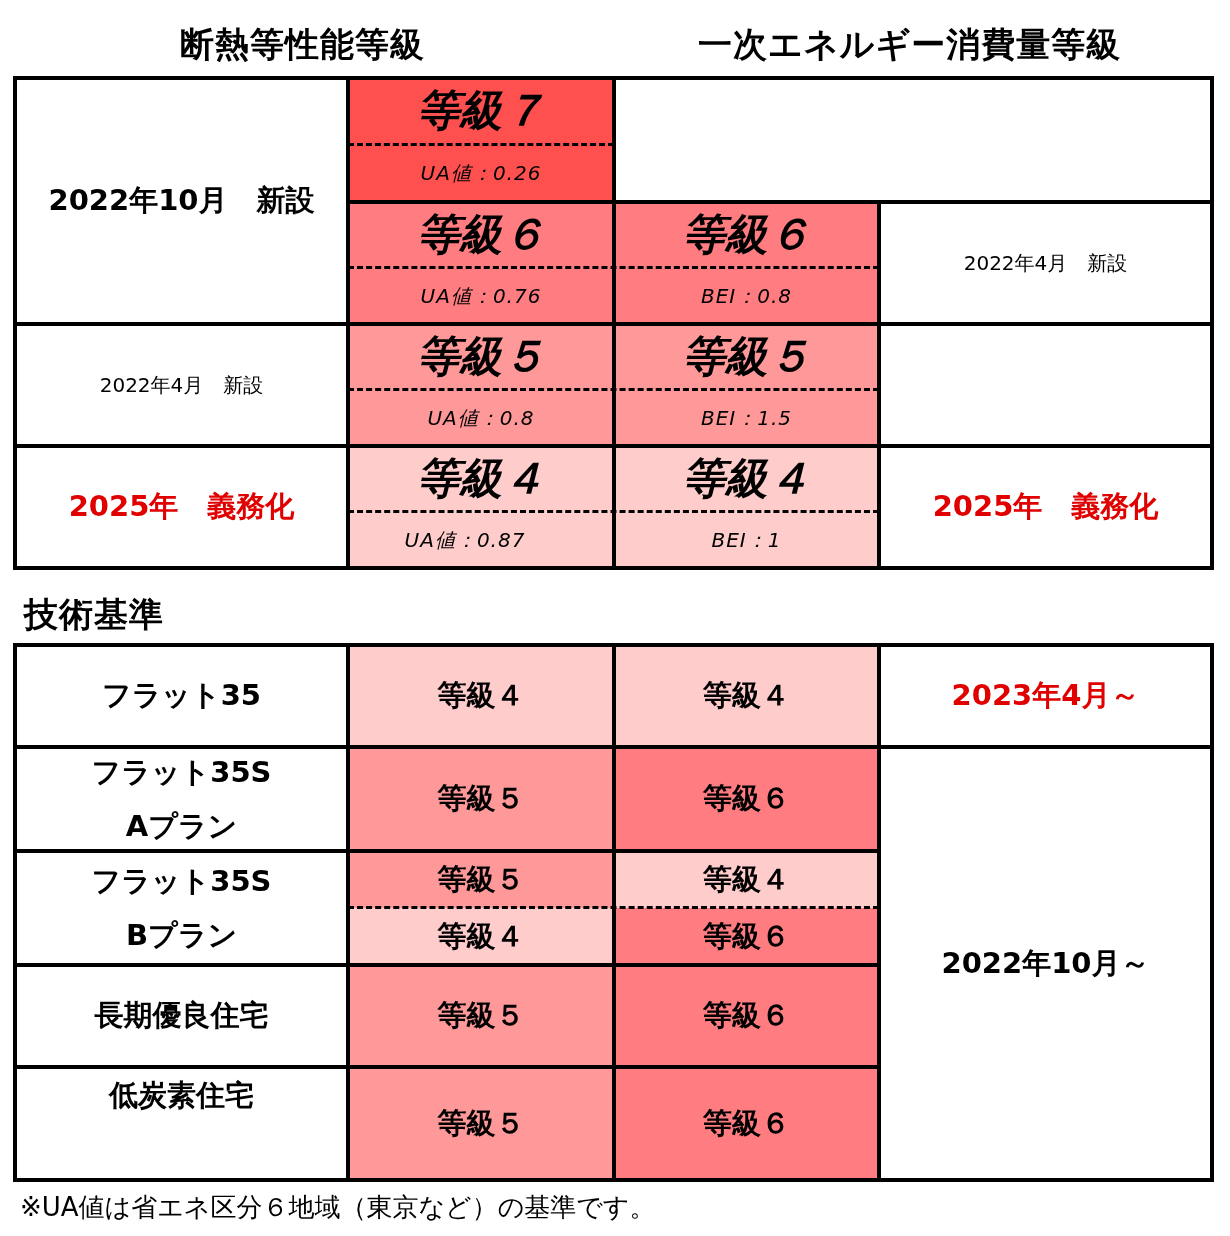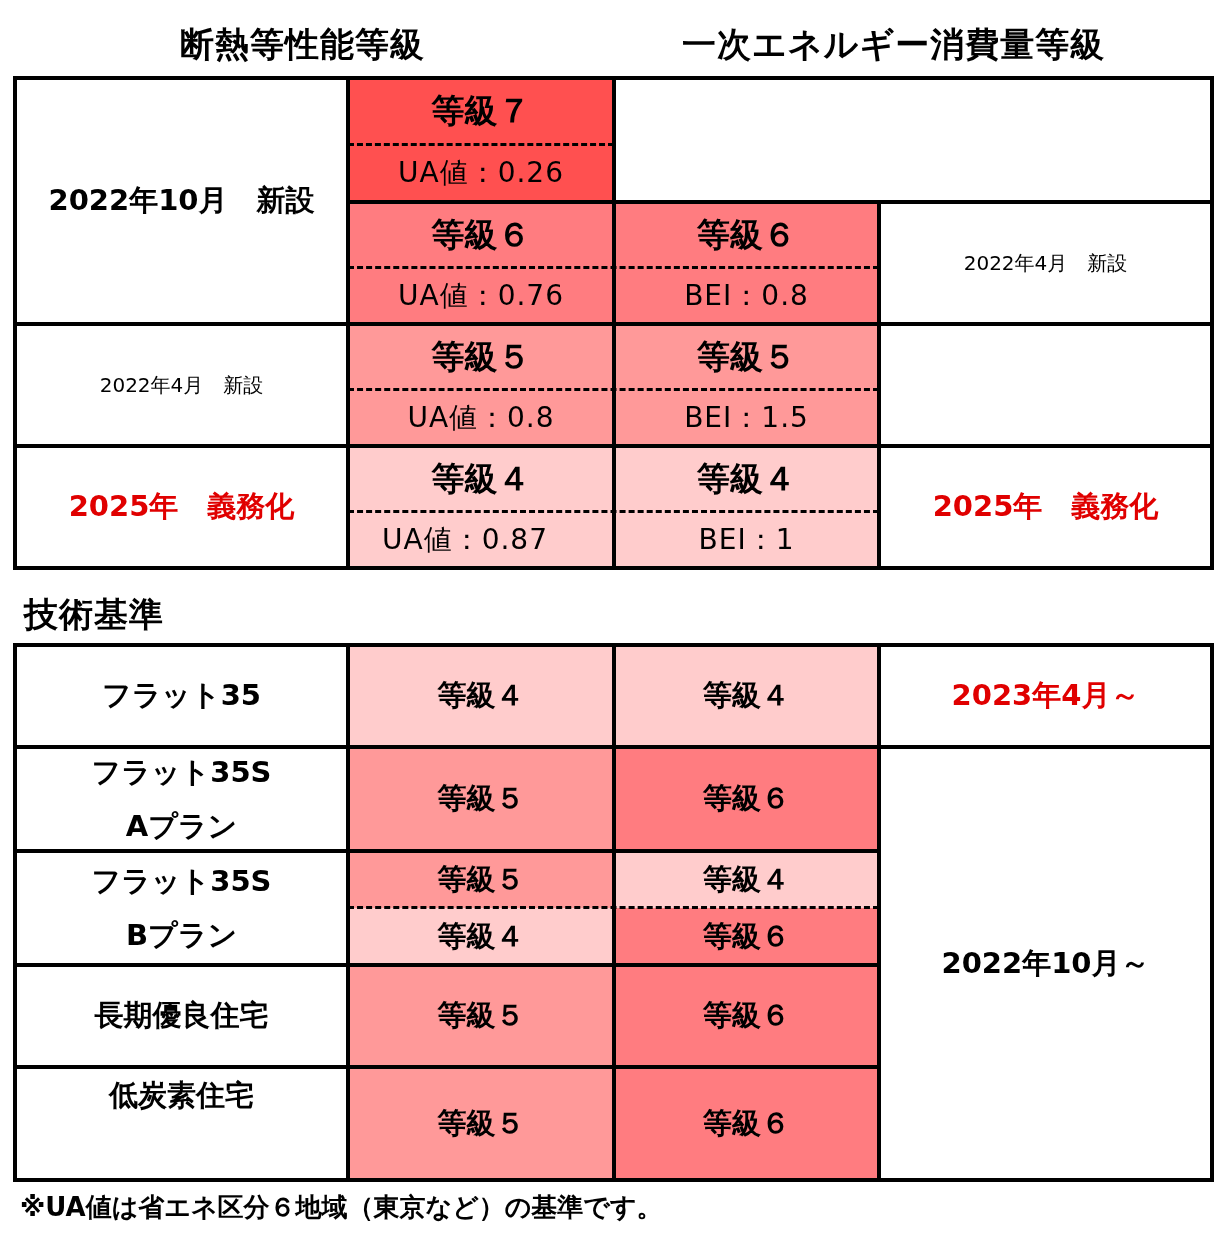--- a/index.html
+++ b/index.html
@@ -1,41 +1,41 @@
 <!DOCTYPE html>
 <html><head>
 <meta charset="utf-8">
 <style>
   html, body { margin:0; padding:0; background:#ffffff; }
   body { width:1230px; height:1236px; position:relative; overflow:hidden;
          font-family:"DejaVu Sans","Liberation Sans",sans-serif; color:#000; }
   .abs { position:absolute; box-sizing:border-box; }
   .heading { font-weight:bold; font-size:34px; letter-spacing:1px; white-space:nowrap; }
   .cell { display:flex; align-items:center; justify-content:center; text-align:center; box-sizing:border-box; }
-  .grade { font-weight:bold; font-size:33px; }
+  .grade { font-weight:bold; font-size:43px;font-style:italic; }
   .grade-sm { font-weight:bold; font-size:29px; }
-  .val { font-size:28px; letter-spacing:1px; }
+  .val { font-size:20px; letter-spacing:1px;font-style:italic; }
   .label-b { font-weight:bold; font-size:29px; }
   .label-n { font-size:20px; }
   .red { color:#e00000;text-align:right; }
   .g7 { background:#ff5050; }
   .g6 { background:#ff7c80; }
   .g5 { background:#ff9999; }
   .g4 { background:#ffcccc; }
   .hline { position:absolute; height:4px; background:#000; }
   .vline { position:absolute; width:4px; background:#000; }
   .dash { position:absolute; height:0; border-top:3px dashed #000; }
   .foot { font-size:26px; white-space:nowrap; }
   .stack { flex-direction:column; line-height:54px; }
 </style>
 </head>
 <body>
 
 <div class="abs heading" style="left:180px; top:22px;">断熱等性能等級</div>
-<div class="abs heading" style="left:682px; top:22px;">一次エネルギー消費量等級</div>
+<div class="abs heading" style="left:698px; top:22px;">一次エネルギー消費量等級</div>
 
 <div>
 
   <div class="abs cell g7" style="left:348px; top:78px; width:266px; height:124px;"></div>
   <div class="abs cell g6" style="left:348px; top:202px; width:266px; height:122px;"></div>
   <div class="abs cell g5" style="left:348px; top:324px; width:266px; height:122px;"></div>
   <div class="abs cell g4" style="left:348px; top:446px; width:266px; height:122px;"></div>
 
   <div class="abs cell g6" style="left:614px; top:202px; width:265px; height:122px;"></div>
   <div class="abs cell g5" style="left:614px; top:324px; width:265px; height:122px;"></div>
@@ -137,13 +137,13 @@
   <div class="hline" style="left:15px; top:963px; width:864px;"></div>
   <div class="hline" style="left:15px; top:1065px; width:864px;"></div>
   <div class="hline" style="left:15px; top:1178px; width:1199px;"></div>
   <div class="vline" style="left:13px; top:643px; height:539px;"></div>
   <div class="vline" style="left:346px; top:643px; height:539px;"></div>
   <div class="vline" style="left:612px; top:643px; height:539px;"></div>
   <div class="vline" style="left:877px; top:643px; height:539px;"></div>
   <div class="vline" style="left:1210px; top:643px; height:539px;"></div>
 </div>
 
-<div class="abs foot" style="left:20px; top:1190px;font-weight:bold;">※UA値は省エネ区分６地域（東京など）の基準です。</div>
+<div class="abs foot" style="left:20px; top:1190px;">※UA値は省エネ区分６地域（東京など）の基準です。</div>
 
 </body></html>

